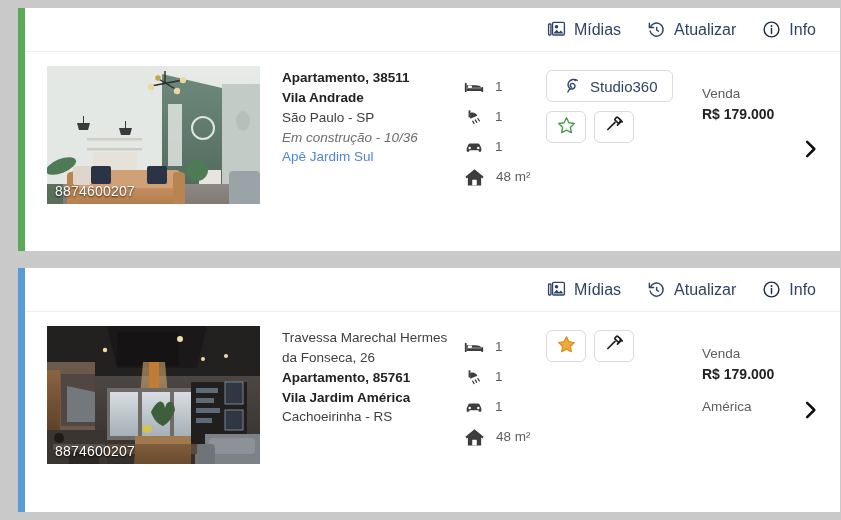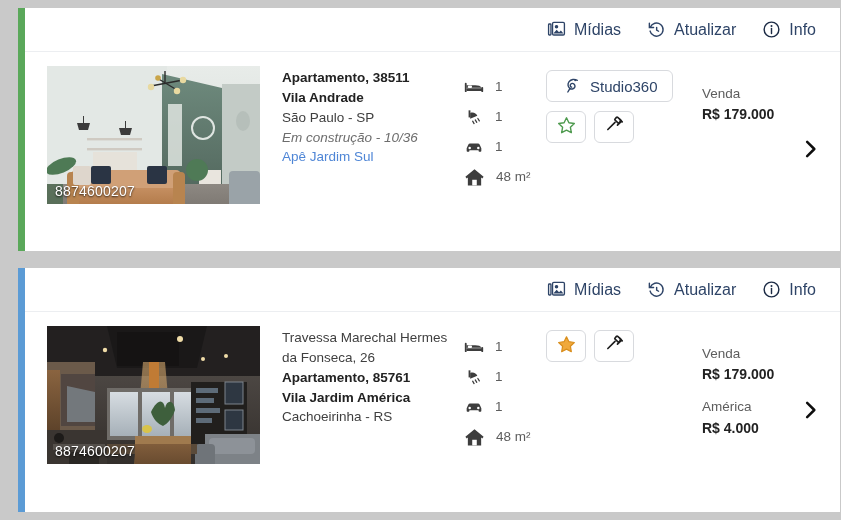--- a/index.html
+++ b/index.html
@@ -595,21 +595,20 @@
                 </svg>
               </span>
             </button>
           </div>
         </div>
 
         <div class="prices">
           <div class="price-label">Venda</div>
           <div class="price-value">R$ 179.000</div>
           <div class="price-label">América</div>
-          <div class="price-value">R$ 4.000</div>
         </div>
 
         <div class="chevron">
           <span>
             <svg width="23" height="30" viewBox="0 0 24 24" fill="none" stroke="#0e0e0e" stroke-width="2.6" stroke-linecap="round" stroke-linejoin="round">
               <path d="M8.5 4.5L16 12l-7.5 7.5"></path>
             </svg>
           </span>
         </div>
 

